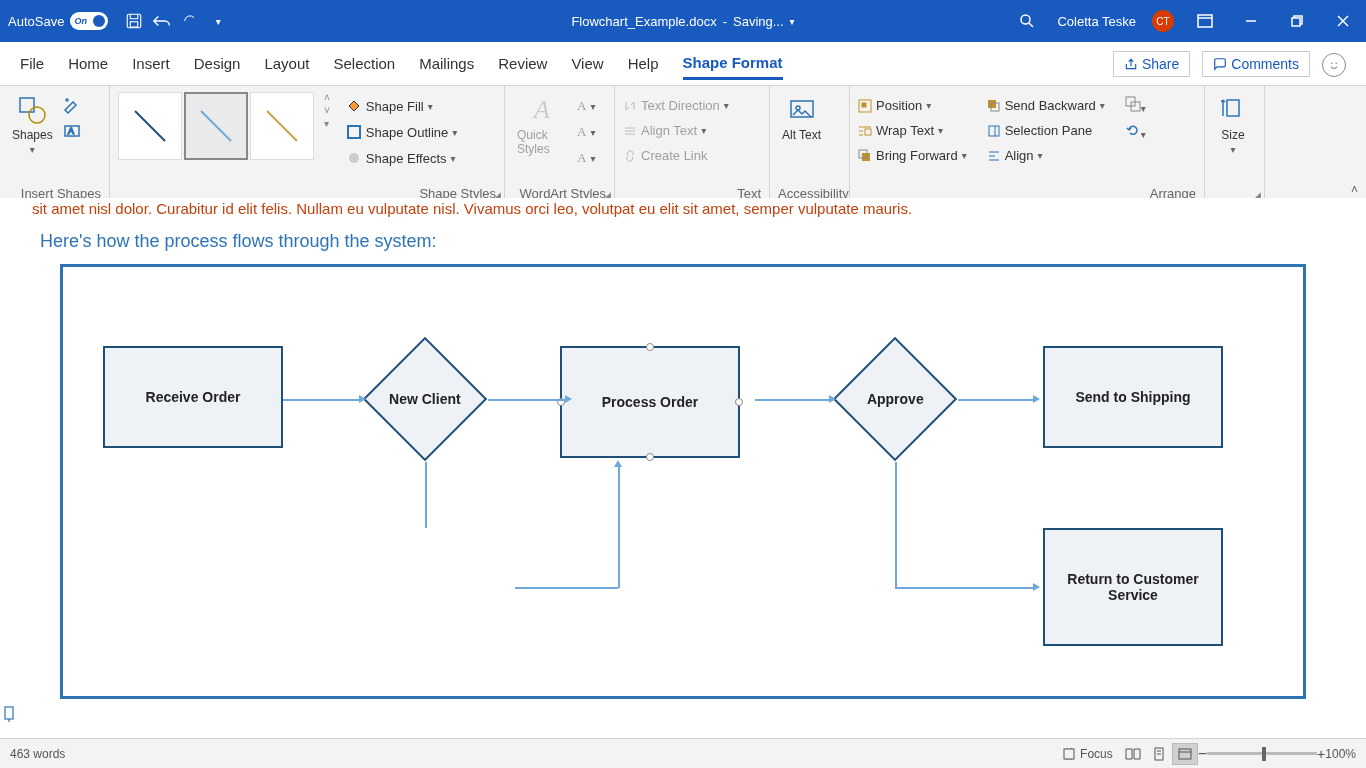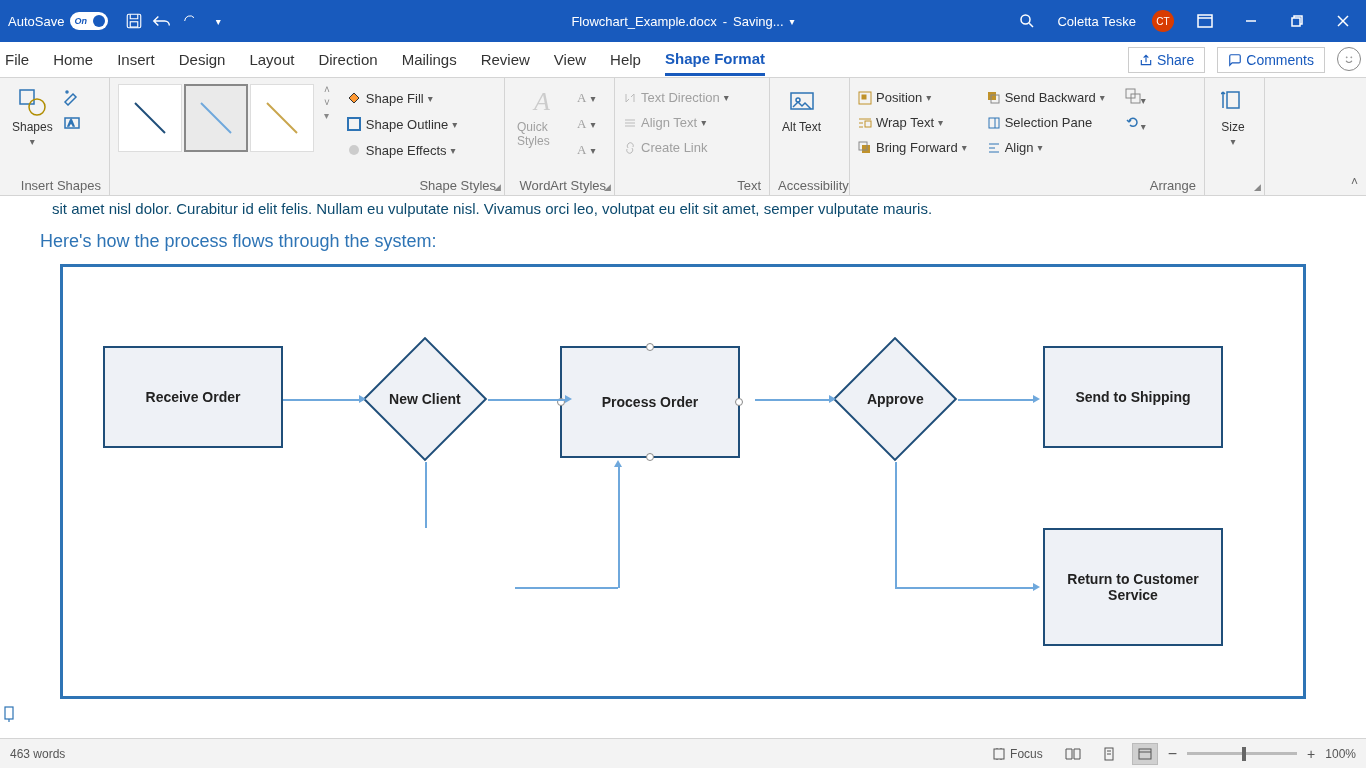--- a/index.html
+++ b/index.html
@@ -11,24 +11,24 @@
 .autosave-toggle { width: 38px; height: 18px; background: #fff; border-radius: 10px; position: relative; display:flex; align-items:center; padding-left:4px;font-style:italic; }
 .autosave-toggle .knob { width: 12px; height: 12px; background: #185abd; border-radius: 50%; position: absolute; right: 3px; }
 .autosave-toggle .on { font-size: 9px; color: #185abd; font-weight: 600; }
 .tb-icon { width: 28px; height: 28px; display: inline-flex; align-items: center; justify-content: center; color: #fff; }
 .doc-title { position: absolute; left: 50%; transform: translateX(-50%); display: flex; align-items: center; gap: 6px; }
 .tb-right { margin-left: auto; display: flex; align-items: center; gap: 16px; }
 .avatar { width: 22px; height: 22px; border-radius: 50%; background: #d83b01; display: inline-flex; align-items: center; justify-content: center; font-size: 10px; color: #fff; }
 .win-btn { width: 30px; height: 30px; display: inline-flex; align-items: center; justify-content: center; }
 
 
-.tabs { height: 36px; background: #fff; display: flex; align-items: center; gap: 24px; padding: 0 5px; font-size: 15px; color: #333; border-bottom: 1px solid #d4d4d4; }
+.tabs { height: 44px; background: #fff; display: flex; align-items: center; gap: 24px; padding: 0 20px; font-size: 15px; color: #333; border-bottom: 1px solid #d4d4d4; }
 .tab { padding: 6px 0; cursor: pointer; }
 .tab.active { color: #185abd; border-bottom: 3px solid #185abd; font-weight: 600; }
-.tabs-right { margin-left: auto; display: flex; align-items: flex-start; gap: 12px; }
+.tabs-right { margin-left: auto; display: flex; align-items: flex-end; gap: 12px; }
 .share-btn, .comments-btn { border: 1px solid #ccc; padding: 4px 10px; font-size: 14px; color: #185abd; display: flex; align-items: center; gap: 4px; }
 .smiley { width: 24px; height: 24px; border: 1.5px solid #888; border-radius: 50%; display:flex; align-items:center; justify-content:center; }
 
 
 .ribbon { height: 118px; background: #f3f3f3; display: flex; border-bottom: 1px solid #d4d4d4; }
 .ribbon-group { border-right: 1px solid #d4d4d4; padding: 6px 8px 2px; display: flex; flex-direction: column; justify-content: space-between; position: relative; }
 .ribbon-group-label { font-size: 13px; color: #666; text-align: right; padding-top: 3px; }
 .ribbon-body { flex: 1; display: flex; align-items: flex-start; gap: 6px; }
 .vbtn { display: flex; flex-direction: column; align-items: center; gap: 2px; padding: 2px 4px; font-size: 12px; color: #333; }
 .vbtn .ico { width: 32px; height: 32px; display:flex; align-items:center; justify-content:center; }
@@ -37,35 +37,35 @@
 .chev { font-size: 10px; color: #666; }
 .dialog-launch { position: absolute; right: 3px; bottom: 3px; font-size: 9px; color: #888; }
 
 .style-gallery { display: flex; gap: 2px; }
 .style-swatch { width: 64px; height: 68px; background: #fff; border: 1px solid #ddd; display:flex; align-items:center; justify-content:center; }
 .style-swatch.sel { border: 2px solid #888; background: #eaeaea; }
 .style-swatch .line { width: 40px; height: 40px; }
 
 
 .doc-area { position: absolute; top: 198px; left: 0; right: 0; bottom: 30px; background: #fff; overflow: hidden; }
-.doc-text-cut { font-size: 15px; color: #0c4a6e; padding: 2px 52px 8px; }
+.doc-text-cut { font-size: 15px; color: #c2410c; padding: 2px 32px 8px; }
 .doc-heading { font-size: 18px; color: #2e74b5; padding: 6px 40px 12px; }
 .canvas-frame { margin: 0 60px; border: 3px solid #2e74b5; height: 435px; position: relative; background: #fff; }
 
 .fc-box { position: absolute; background: #eef1f6; border: 2.5px solid #1f4e79; display: flex; align-items: center; justify-content: center; text-align: center; font-size: 14px; font-weight: 700; color: #222; }
 .fc-diamond { position: absolute; background: #eef1f6; border: 2.5px solid #1f4e79; transform: rotate(45deg); display:flex; align-items:center; justify-content:center; }
 .fc-diamond span { transform: rotate(-45deg); font-size: 14px; font-weight: 700; color:#222; text-align:center; }
 .handle { width: 8px; height: 8px; background: #fff; border: 1px solid #888; border-radius: 50%; position: absolute; }
 .arrow-line { position: absolute; background: #6fa8dc; height: 1.5px; }
 .arrow-head { position: absolute; width: 0; height: 0; border-top: 4px solid transparent; border-bottom: 4px solid transparent; border-left: 7px solid #6fa8dc; }
 .vline { position: absolute; background: #6fa8dc; width: 1.5px; }
 
 
 .statusbar { position: absolute; bottom: 0; left: 0; right: 0; height: 30px; background: #f3f3f3; border-top: 1px solid #d4d4d4; display: flex; align-items: center; padding: 0 10px; font-size: 12px; color: #555; }
-.sb-right { margin-left: auto; display: flex; align-items: center; gap: 10px; }
+.sb-right { margin-left: auto; display: flex; align-items: center; gap: 0; }
 .sb-icon { width: 26px; height: 22px; display:inline-flex; align-items:center; justify-content:center; border:1px solid transparent; }
 .sb-icon.active { background: #d0d0d0; border-color:#bbb; }
 .zoom-slider { width: 110px; height: 3px; background: #bbb; position: relative; }
 .zoom-slider .thumb { width: 4px; height: 14px; background: #666; position: absolute; left: 50%; top: -5px; }
 
 .side-tab { position: absolute; left: 2px; bottom: 44px; width: 16px; height: 18px; }
 </style>
 </head>
 <body>
 
@@ -137,21 +137,21 @@
     </span>
   </div>
 </div>
 
 <div class="tabs">
   <div class="tab">File</div>
   <div class="tab">Home</div>
   <div class="tab">Insert</div>
   <div class="tab">Design</div>
   <div class="tab">Layout</div>
-  <div class="tab">Direction</div>
+  <div class="tab">Selection</div>
   <div class="tab">Mailings</div>
   <div class="tab">Review</div>
   <div class="tab">View</div>
   <div class="tab">Help</div>
   <div class="tab active">Shape Format</div>
   <div class="tabs-right">
     <div class="share-btn">
       <svg width="14" height="14" viewBox="0 0 24 24" fill="none" stroke="#185abd" stroke-width="2">
           <path d="M4 12v8h16v-8M12 4v12M8 8l4-4 4 4"></path>
         </svg>

